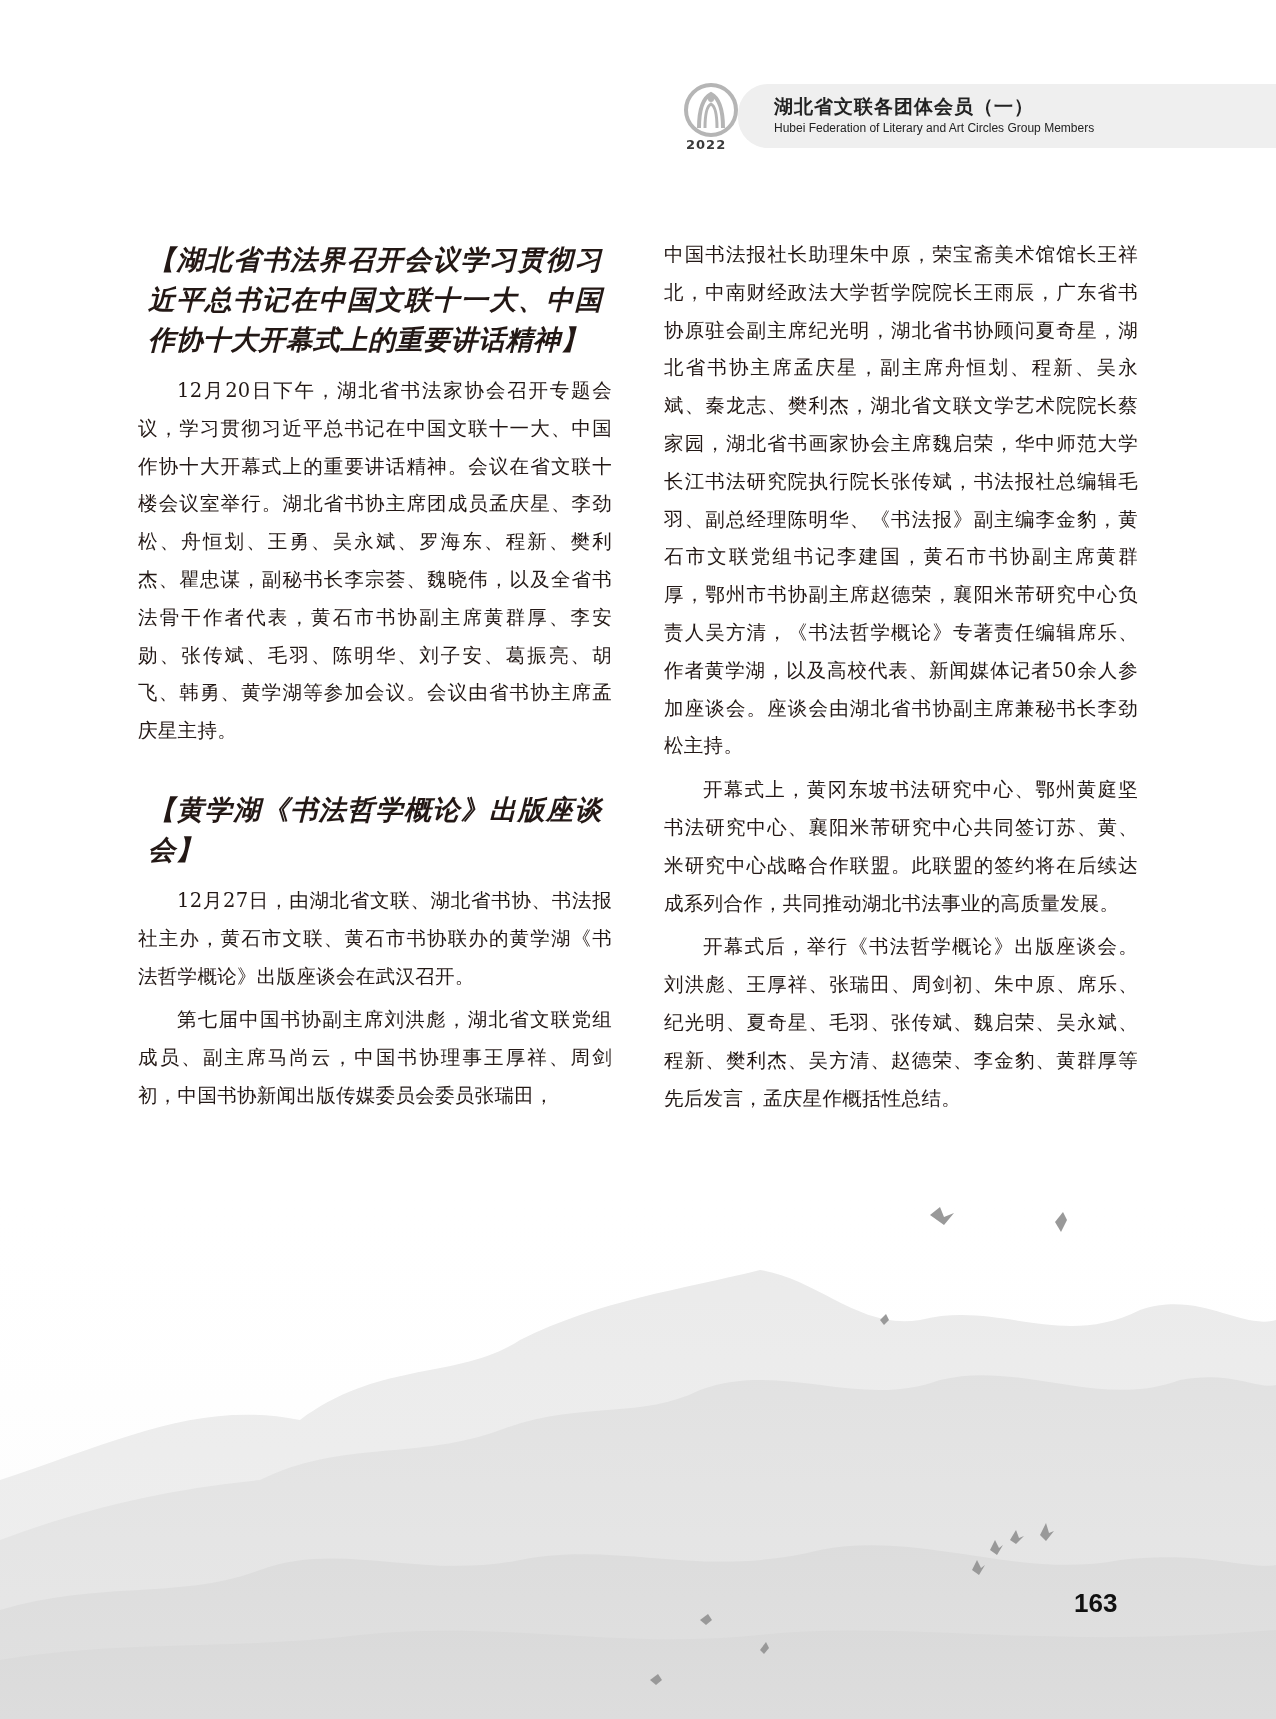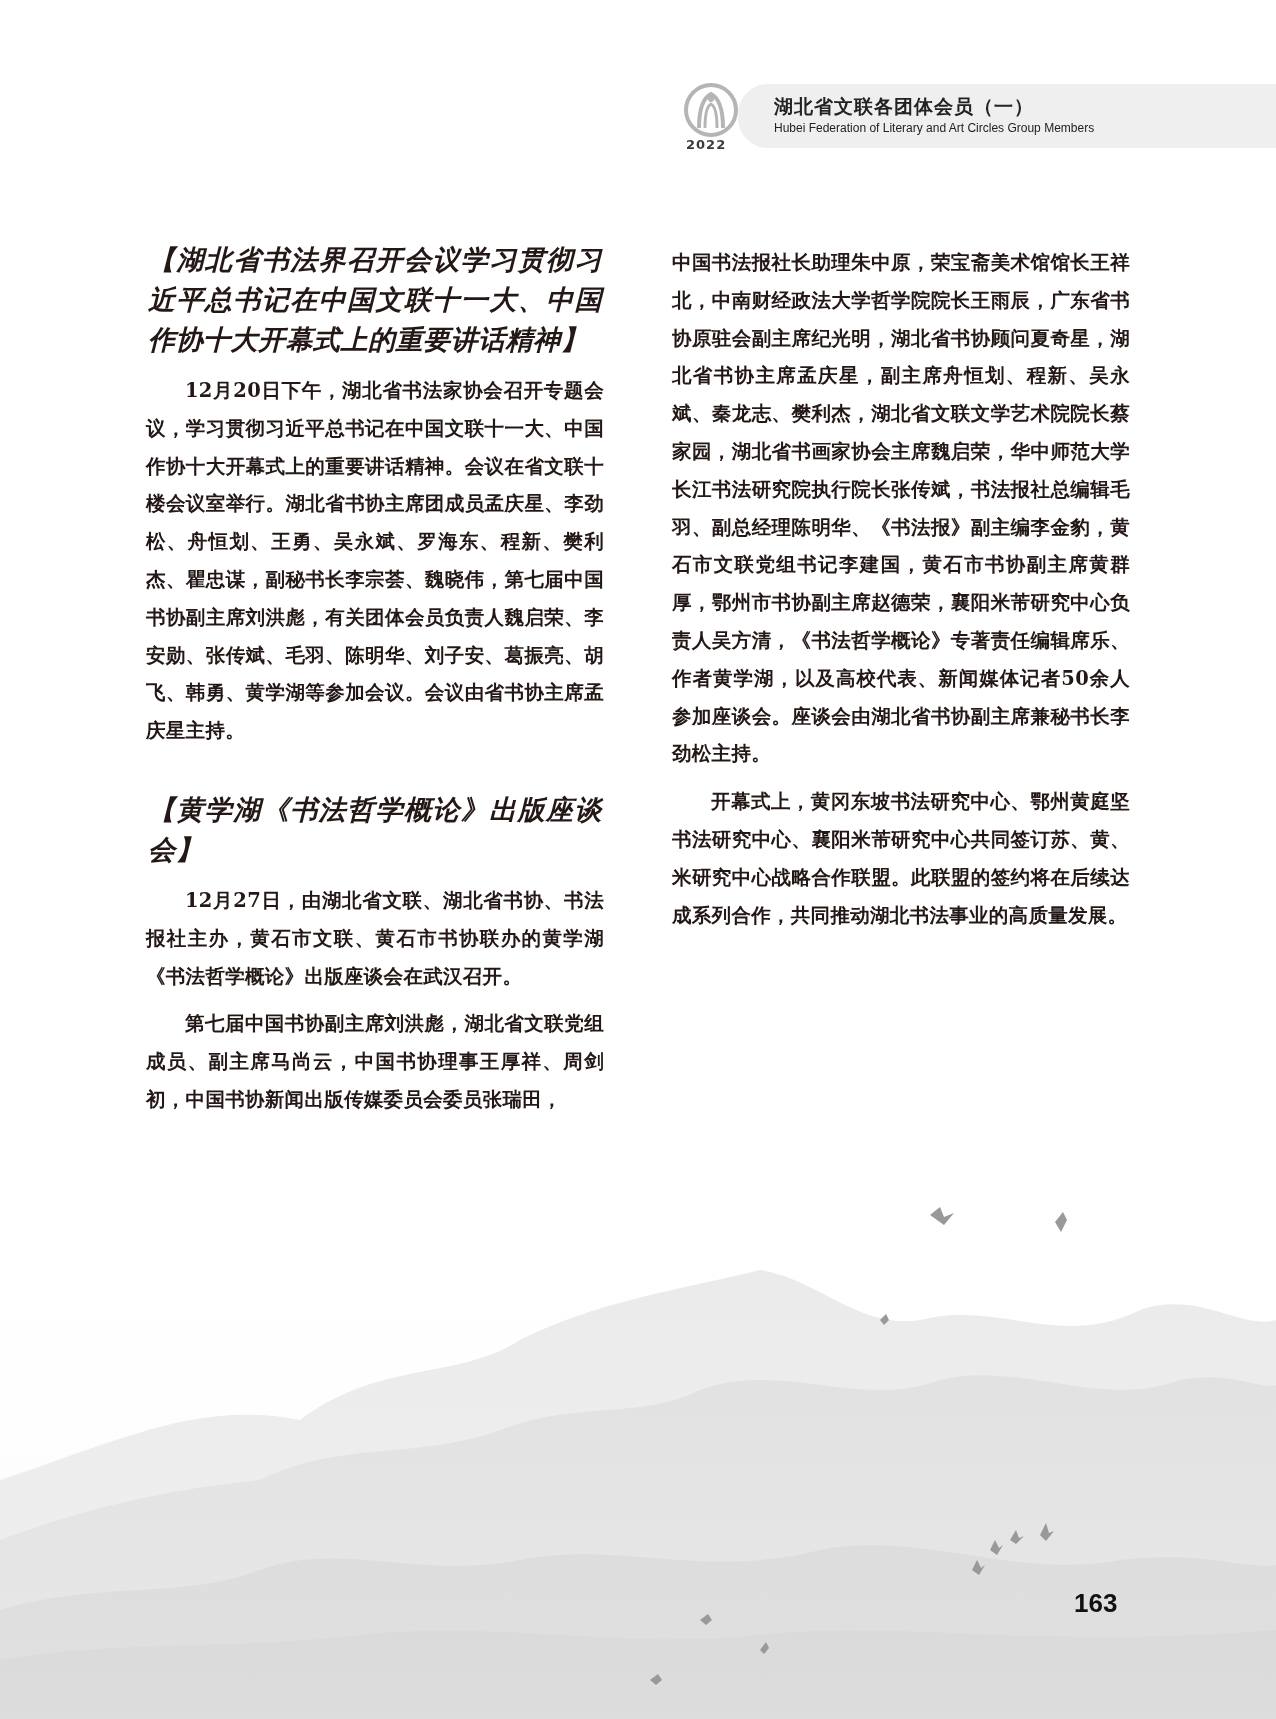--- a/index.html
+++ b/index.html
@@ -37,22 +37,22 @@
     }
     .col-left { left: 136px; }
     .col-right { left: 662px; top: 234px; width: 478px; }
     .heading {
       font-family: "DejaVu Sans", sans-serif; font-weight: bold;
       font-size: 27px; line-height: 40px; color: #231815;
       margin: 12px; text-align: justify; letter-spacing: 0.5px; font-style: italic;
     }
     .heading.h2 { margin-top: 40px; }
     p.para {
-      margin: 10px; font-size: 19.5px; line-height: 37.8px; text-align: justify;
-      text-indent: 2em; font-weight: bold; letter-spacing: 0.3px;
+      margin: 2px; font-size: 19.5px; line-height: 37.8px; text-align: justify;
+      text-indent: 2em; font-weight: normal; letter-spacing: 0.3px;
       word-break: break-all;
     }
     p.para.noindent { text-indent: 0; }
     p.para.gap { margin-top: 6px; }
     
     .landscape {
       position: absolute; left: 0; top: 1180px; width: 1276px; height: 539px;
     }
     .page-number {
       position: absolute; left: 1074px; top: 1588px;
@@ -70,30 +70,31 @@
     <path d="M22 46 C22 32, 24 24, 28 22 C32 24, 34 32, 34 46" fill="none" stroke="#b5b5b5" stroke-width="3"></path>
     <circle cx="28" cy="17" r="3" fill="#b5b5b5"></circle>
   </svg>
 </div>
 <div class="year">2022</div>
 <div class="hdr-cn">湖北省文联各团体会员（一）</div>
 <div class="hdr-en">Hubei Federation of Literary and Art Circles Group Members</div>
 
 <div class="col col-left">
   <h2 class="heading">【湖北省书法界召开会议学习贯彻习近平总书记在中国文联十一大、中国作协十大开幕式上的重要讲话精神】</h2>
-  <p class="para">12月20日下午，湖北省书法家协会召开专题会议，学习贯彻习近平总书记在中国文联十一大、中国作协十大开幕式上的重要讲话精神。会议在省文联十楼会议室举行。湖北省书协主席团成员孟庆星、李劲松、舟恒划、王勇、吴永斌、罗海东、程新、樊利杰、瞿忠谋，副秘书长李宗荟、魏晓伟，第七届中国书协副主席刘洪彪，有关团体会员负责人魏启荣、李安勋、张传斌、毛羽、陈明华、刘子安、葛振亮、胡飞、韩勇、黄学湖等参加会议。会议由省书协主席孟庆星主持。</p>
+  <p class="para">12月20日下午，湖北省书法家协会召开专题会议，学习贯彻习近平总书记在中国文联十一大、中国作协十大开幕式上的重要讲话精神。会议在省文联十楼会议室举行。湖北省书协主席团成员孟庆星、李劲松、舟恒划、王勇、吴永斌、罗海东、程新、樊利杰、瞿忠谋，副秘书长李宗荟、魏晓伟，以及全省书法骨干作者代表，黄石市书协副主席黄群厚、李安勋、张传斌、毛羽、陈明华、刘子安、葛振亮、胡飞、韩勇、黄学湖等参加会议。会议由省书协主席孟庆星主持。</p>
 
   <h2 class="heading h2">【黄学湖《书法哲学概论》出版座谈会】</h2>
   <p class="para">12月27日，由湖北省文联、湖北省书协、书法报社主办，黄石市文联、黄石市书协联办的黄学湖《书法哲学概论》出版座谈会在武汉召开。</p>
   <p class="para gap">第七届中国书协副主席刘洪彪，湖北省文联党组成员、副主席马尚云，中国书协理事王厚祥、周剑初，中国书协新闻出版传媒委员会委员张瑞田，</p>
 </div>
 
 <div class="col col-right">
   <p class="para noindent">中国书法报社长助理朱中原，荣宝斋美术馆馆长王祥北，中南财经政法大学哲学院院长王雨辰，广东省书协原驻会副主席纪光明，湖北省书协顾问夏奇星，湖北省书协主席孟庆星，副主席舟恒划、程新、吴永斌、秦龙志、樊利杰，湖北省文联文学艺术院院长蔡家园，湖北省书画家协会主席魏启荣，华中师范大学长江书法研究院执行院长张传斌，书法报社总编辑毛羽、副总经理陈明华、《书法报》副主编李金豹，黄石市文联党组书记李建国，黄石市书协副主席黄群厚，鄂州市书协副主席赵德荣，襄阳米芾研究中心负责人吴方清，《书法哲学概论》专著责任编辑席乐、作者黄学湖，以及高校代表、新闻媒体记者50余人参加座谈会。座谈会由湖北省书协副主席兼秘书长李劲松主持。</p>
   <p class="para gap">开幕式上，黄冈东坡书法研究中心、鄂州黄庭坚书法研究中心、襄阳米芾研究中心共同签订苏、黄、米研究中心战略合作联盟。此联盟的签约将在后续达成系列合作，共同推动湖北书法事业的高质量发展。</p>
+  <p class="para gap">开幕式后，举行《书法哲学概论》出版座谈会。刘洪彪、王厚祥、张瑞田、周剑初、朱中原、席乐、纪光明、夏奇星、毛羽、张传斌、魏启荣、吴永斌、程新、樊利杰、吴方清、赵德荣、李金豹、黄群厚等先后发言，孟庆星作概括性总结。</p>
 </div>
 
 <div class="landscape">
   <svg width="1276" height="539" viewBox="0 0 1276 539">
     <defs>
       <linearGradient id="fog" x1="0" y1="0" x2="0" y2="1">
         <stop offset="0" stop-color="#ffffff" stop-opacity="0"></stop>
         <stop offset="1" stop-color="#f3f3f3" stop-opacity="1"></stop>
       </linearGradient>
     </defs>

